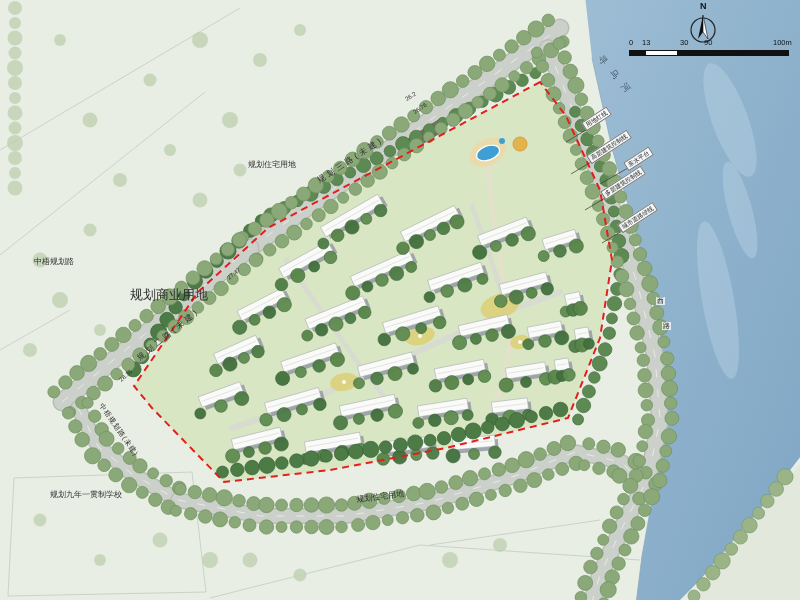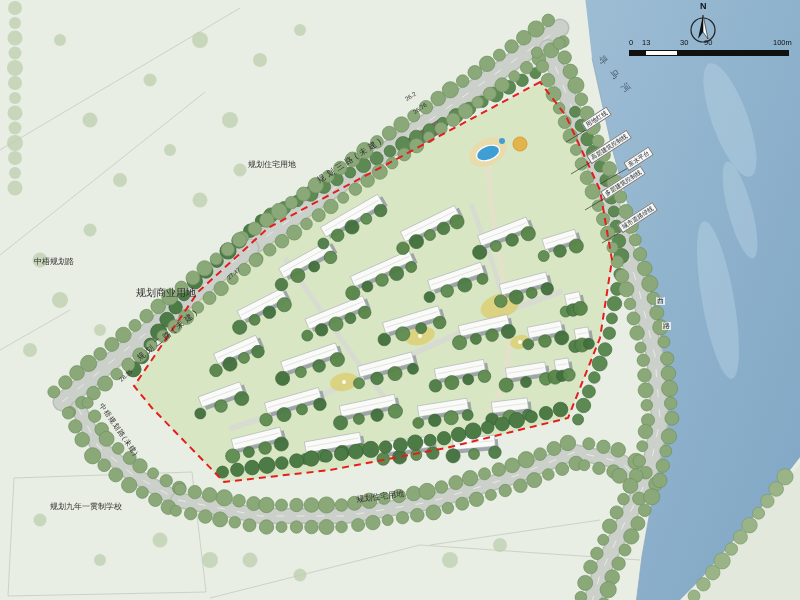--- a/index.html
+++ b/index.html
@@ -767,22 +767,22 @@
       <line x1="622" y1="231" x2="602" y2="243" stroke="#333" stroke-width="0.7"></line>
       <g>
         <circle cx="703" cy="30" r="12" fill="none" stroke="#222" stroke-width="1.2"></circle>
         <polygon points="703,15 698,39 703,32" fill="#111"></polygon>
         <polygon points="703,15 708,39 703,32" fill="#fff" stroke="#111" stroke-width="0.6"></polygon>
       </g>
     </svg>
 
   <div class="lbl" style="left:248px;top:161px;font-size:8px;">规划住宅用地</div>
   <div class="lbl" style="left:34px;top:258px;font-size:8px;">中梧规划路</div>
-  <div class="lbl" style="left:136px;top:288px;font-size:10px;">规划商业用地</div>
-  <div class="lbl" style="left:50px;top:503px;font-size:8px;">规划九年一贯制学校</div>
+  <div class="lbl" style="left:130px;top:288px;font-size:13px;">规划商业用地</div>
+  <div class="lbl" style="left:50px;top:491px;font-size:8px;">规划九年一贯制学校</div>
   <div class="lbl" style="left:356px;top:496px;font-size:8px;transform:rotate(-7deg);">规划住宅用地</div>
 
   <div class="lbl" style="left:316px;top:178px;font-size:8px;letter-spacing:3px;transform:rotate(-33deg);">规划三路(未建)</div>
   <div class="lbl" style="left:136px;top:356px;font-size:8px;letter-spacing:3px;transform:rotate(-39deg);">规划二路(未建)</div>
   <div class="lbl" style="left:104px;top:402px;font-size:7px;letter-spacing:1px;transform:rotate(55deg);">中梧规划路(未建)</div>
   <div class="rchar lbl" style="left:656px;top:297px;">西</div>
   <div class="rchar lbl" style="left:662px;top:322px;">路</div>
 
   <div class="lbl" style="left:603px;top:54px;font-size:9px;letter-spacing:9px;color:#44576b;transform:rotate(50deg);">寻乌河</div>
 

